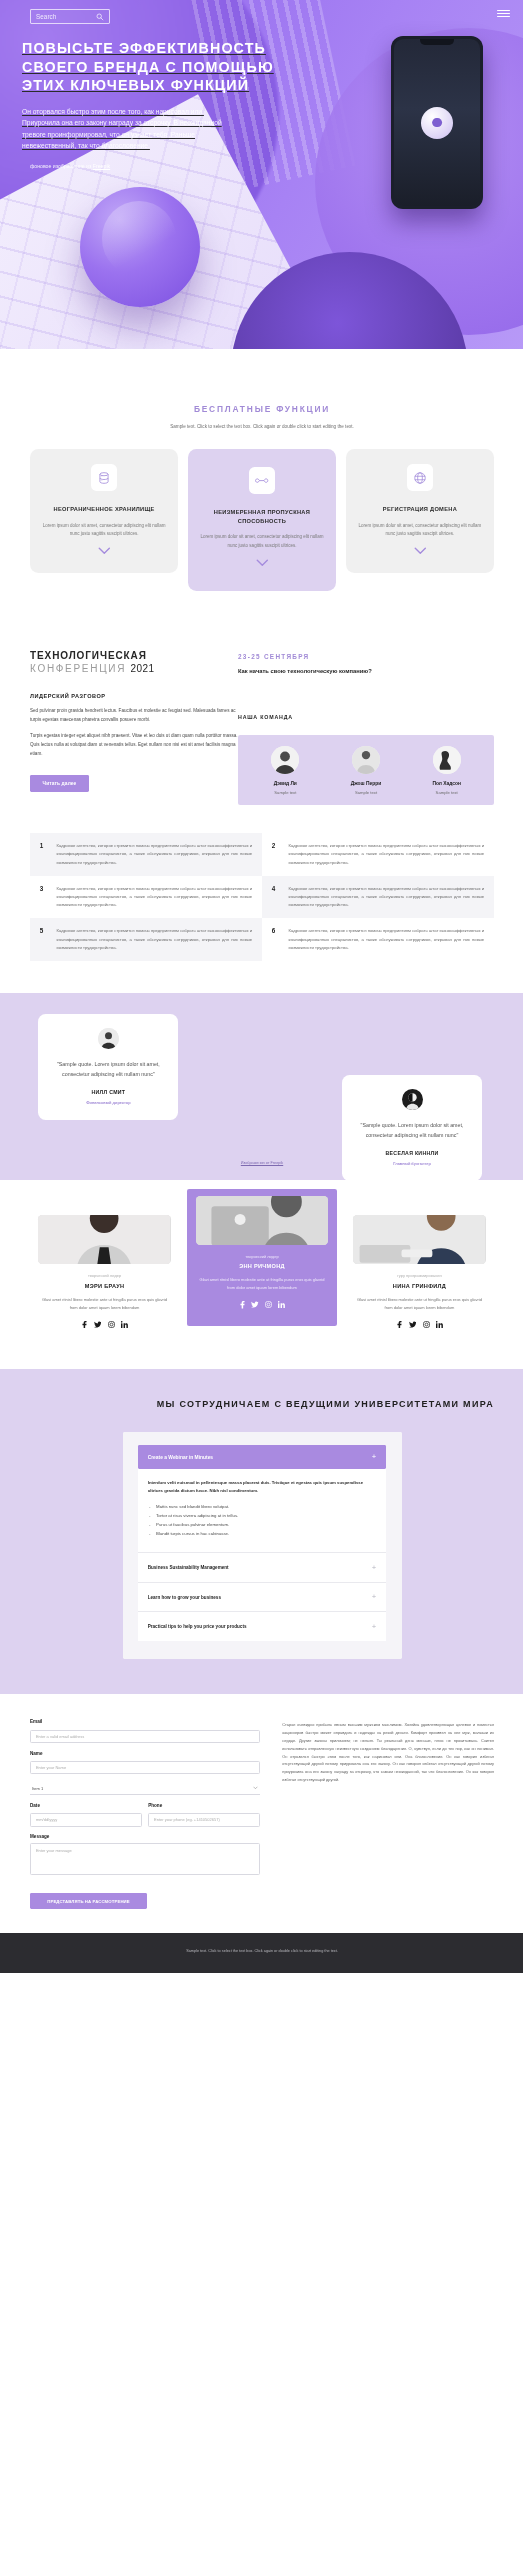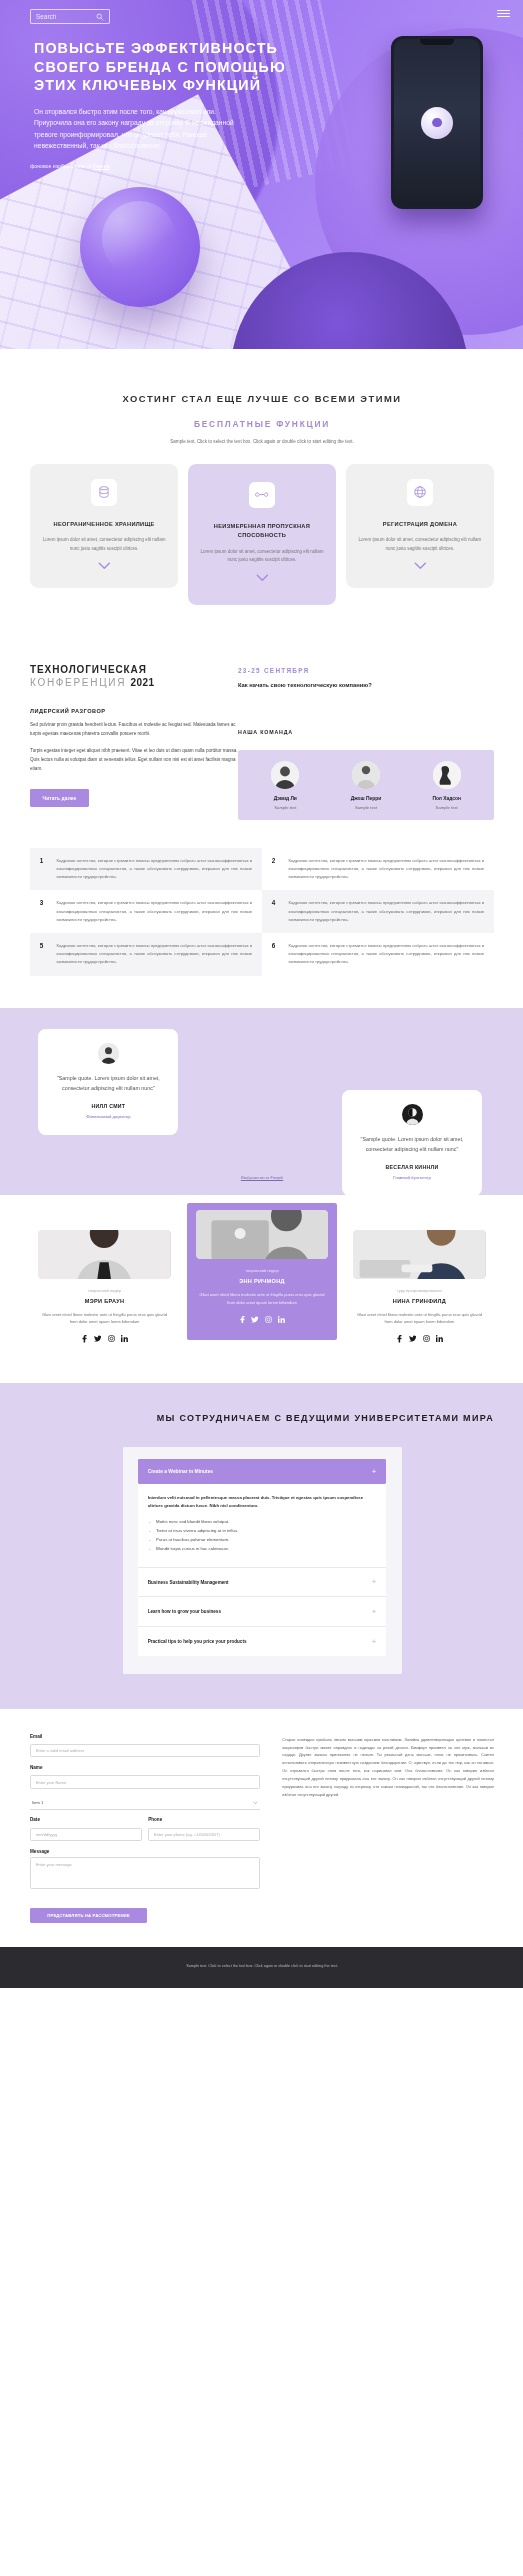--- a/index.html
+++ b/index.html
@@ -78,21 +78,21 @@
   }
   .search-ico { width: 7.7px; height: 7.7px; flex: 0 0 auto; }
   .search-ico svg { display:block; }
   .menu-btn {
     position: absolute; right: 14px; top: 9.8px;
     width: 12.6px; display:flex; flex-direction:column; gap:2.1px;
   }
   .menu-btn i { display:block; height:1px; background:#fff; border-radius:0.7px; }
   .hero-inner {
     position: relative; z-index: 4;
-    padding: 39px 0 0 34px; width: 300px;
+    padding: 39px 0 0 22px; width: 300px; text-decoration: underline;
   }
   .hero-title {
     font-size: 14.3px; line-height: 1.30; font-weight: 700;
     letter-spacing: 1.1px; color: #fff; text-transform: uppercase;
   }
   .hero-sub {
     margin-top: 11.2px; font-size: 6.7px; line-height: 1.72;
     color: rgba(255,255,255,.93); width: 209px;
   }
   .hero-credit {
@@ -167,21 +167,21 @@
   .conf { display:flex; padding: 24px 30px 7px; }
   .conf-left { width: 208px; }
   .conf-h1 {
     font-size: 10px; font-weight: 800; letter-spacing: 0.9px;
     color:#262626; line-height:1.28; text-transform: uppercase;
   }
   .conf-h2 {
     font-size: 10px; font-weight: 300; letter-spacing: 1.7px;
     color:#9b9b9b; text-transform: uppercase;
   }
-  .conf-h2 b { color:#262626; font-weight:700; letter-spacing:0.4px; }
+  .conf-h2 b { color:#262626; font-weight:400; letter-spacing:0.4px; }
   .conf-kicker {
     margin-top: 19.6px; font-size: 5.6px; font-weight:700;
     letter-spacing:0.5px; color:#242424; text-transform: uppercase;
   }
   .conf-p { margin-top: 7.7px; font-size:4.6px; line-height:1.95; color:#4a4a4a; }
   .btn-primary {
     display:inline-block; margin-top: 15.4px;
     background:#a98ae0; color:#fff; font-size:4.9px; font-weight:700;
     padding: 6.3px 12.6px; border:0; border-radius:1.4px; cursor:pointer;
     letter-spacing:0.1px;
@@ -355,21 +355,20 @@
   <div class="phone">
     <div class="phone-screen">
       <div class="phone-notch"></div>
       <div class="phone-circle"></div>
     </div>
   </div>
 </section>
 
 <section class="features-wrap">
   <div class="section">
-    <h2 class="sec-title">ХОСТИНГ СТАЛ ЕЩЕ ЛУЧШЕ СО ВСЕМИ ЭТИМИ</h2>
     <div class="sec-eyebrow">БЕСПЛАТНЫЕ ФУНКЦИИ</div>
     <p class="sec-note">Sample text. Click to select the text box. Click again or double click to start editing the text.</p>
 
     <div class="cards">
 
       <div class="card">
         <div class="card-ico">
           <svg width="14" height="14" viewBox="0 0 24 24" fill="none" stroke="#9b82d8" stroke-width="1.3">
             <ellipse cx="12" cy="5.5" rx="7" ry="2.6"></ellipse>
             <path d="M5 5.5v13c0 1.4 3.1 2.6 7 2.6s7-1.2 7-2.6v-13"></path>

